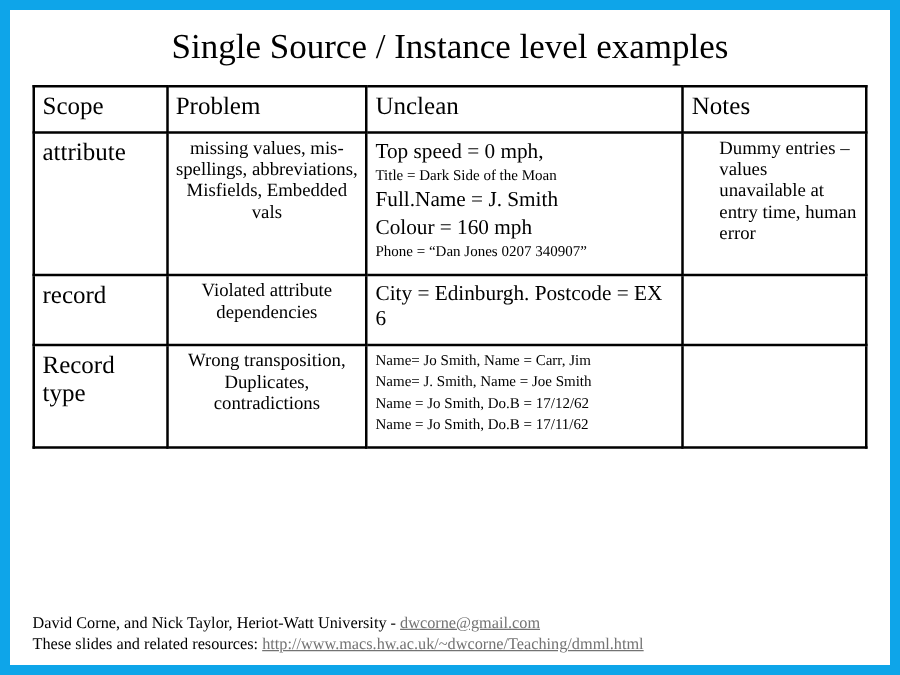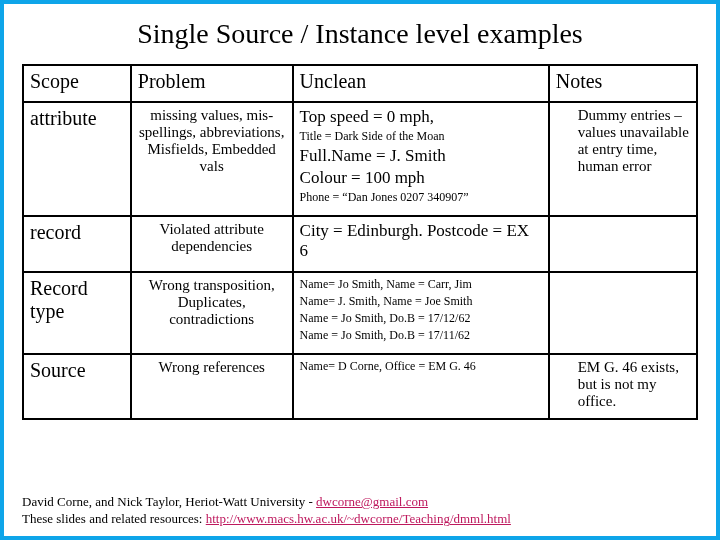--- a/index.html
+++ b/index.html
@@ -10,21 +10,21 @@
     font-family: Georgia, 'Times New Roman', serif;
     background: #fff;
     color: #000;
     box-sizing: border-box;
   }
   .slide {
     width: 720px;
     height: 540px;
     padding: 0 18px 0 18px;
     box-sizing: border-box;
-    border: 4px solid #0ea5e9;
+    border: 8px solid #0ea5e9;
     position: relative;
   }
   .title {
     font-size: 28px;
     text-align: center;
     margin: 14px 0 14px 0;
     font-weight: normal;
   }
   table {
     border-collapse: collapse;
@@ -67,21 +67,21 @@
   }
   .footer {
     position: absolute;
     left: 18px;
     right: 18px;
     bottom: 8px;
     font-size: 13px;
     line-height: 1.35;
   }
   .footer a {
-    color: #be185d;
+    color: #737373;
     text-decoration: underline;
     margin-top: 44px;
   }
 </style>
 </head>
 <body>
 
 <div class="slide">
 
   <div class="title">Single Source / Instance level examples</div>
@@ -102,21 +102,21 @@
       </tr>
     </thead>
     <tbody id="tbody">
         <tr>
           <td class="scope">attribute</td>
           <td class="problem">missing values, mis-spellings, abbreviations, Misfields, Embedded vals</td>
           <td>
             <div class="unclean-big">Top speed = 0 mph,</div>
             <div class="unclean-small">Title = Dark Side of the Moan</div>
             <div class="unclean-big">Full.Name = J. Smith</div>
-            <div class="unclean-big">Colour = 100 mph</div>
+            <div class="unclean-big">Colour = 160 mph</div>
             <div class="unclean-small">Phone = “Dan Jones 0207 340907”</div>
           </td>
           <td class="notes">Dummy entries – values unavailable at entry time, human error</td>
         </tr>
         <tr>
           <td class="scope">record</td>
           <td class="problem">Violated attribute dependencies</td>
           <td>
             <div class="unclean-big">City = Edinburgh. Postcode = EX 6</div>
           </td>
@@ -126,28 +126,20 @@
           <td class="scope">Record type</td>
           <td class="problem">Wrong transposition, Duplicates, contradictions</td>
           <td>
             <div class="unclean-small">Name= Jo Smith, Name = Carr, Jim</div>
             <div class="unclean-small">Name= J. Smith, Name = Joe Smith</div>
             <div class="unclean-small">Name = Jo Smith, Do.B = 17/12/62</div>
             <div class="unclean-small">Name = Jo Smith, Do.B = 17/11/62</div>
           </td>
           <td class="notes"></td>
         </tr>
-        <tr>
-          <td class="scope">Source</td>
-          <td class="problem">Wrong references</td>
-          <td>
-            <div class="unclean-small">Name= D Corne, Office = EM G. 46</div>
-          </td>
-          <td class="notes">EM G. 46 exists, but is not my office.</td>
-        </tr>
       </tbody>
   </table>
 
   <div class="footer">
     <div>
       <span>David Corne, and Nick Taylor,  Heriot-Watt University  -  </span><a href="#">dwcorne@gmail.com</a>
     </div>
     <div>
       <span>These slides and related resources:   </span><a href="#">http://www.macs.hw.ac.uk/~dwcorne/Teaching/dmml.html</a>
     </div>

